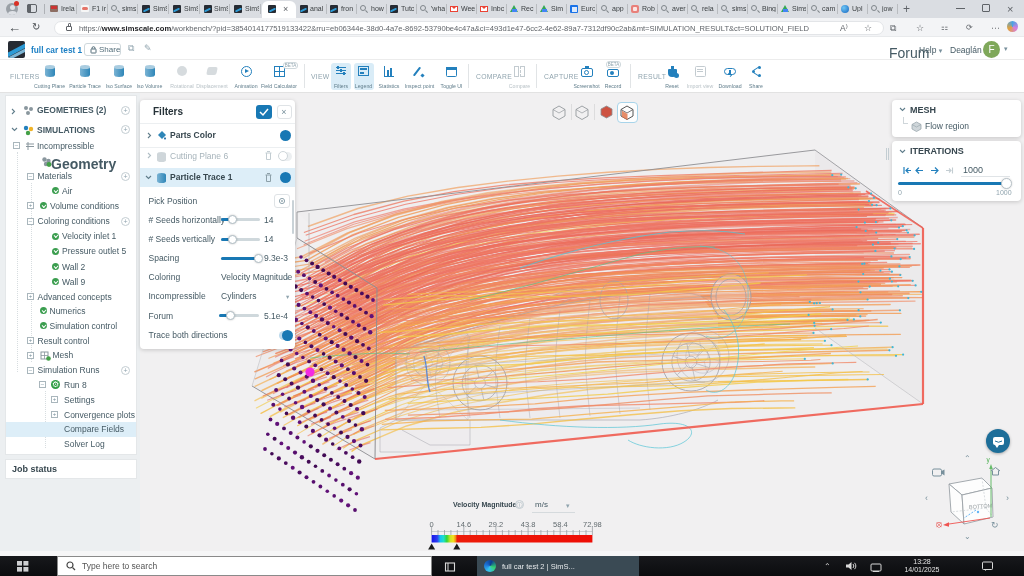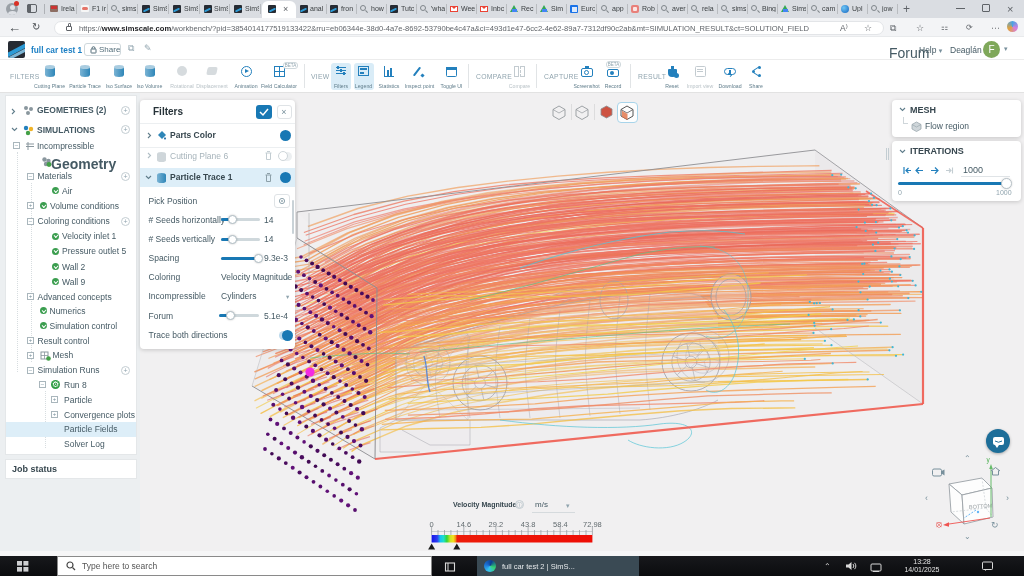--- a/index.html
+++ b/index.html
@@ -1064,25 +1064,25 @@
     <circle cx="8.5" cy="8.5" r="2.3" fill="#43a047"></circle>
   </svg>
 <div class="tree-row" style="left:52.5px;top:350px;font-weight:400;color:#455a64;font-size:8.5px">Mesh</div>
 <div class="exp" style="left:27px;top:366.5px">–</div>
 <div class="tree-row" style="left:37.5px;top:365px;font-weight:400;color:#455a64;font-size:8.5px">Simulation Runs</div>
 <div class="plus" style="left:121px;top:365.5px">+</div>
 <div class="exp" style="left:39px;top:381.0px">–</div>
 <div class="abs" style="left:51px;top:379.5px;width:9px;height:9px;border-radius:50%;background:#2f9e44;color:#fff;font-size:8px;line-height:9px;text-align:center">⚙</div>
 <div class="tree-row" style="left:64px;top:379.5px;font-weight:400;color:#455a64;font-size:8.5px">Run 8</div>
 <div class="exp" style="left:51px;top:396.0px">+</div>
-<div class="tree-row" style="left:64px;top:394.5px;font-weight:400;color:#455a64;font-size:8.5px">Particle</div>
+<div class="tree-row" style="left:64px;top:394.5px;font-weight:400;color:#455a64;font-size:8.5px">Settings</div>
 <div class="exp" style="left:51px;top:411.0px">+</div>
 <div class="tree-row" style="left:64px;top:409.5px;font-weight:400;color:#455a64;font-size:8.5px">Convergence plots</div>
 <div class="abs" style="left:6px;top:421.5px;width:130px;height:15px;background:#ddeef8"></div>
-<div class="tree-row" style="left:64px;top:424px;font-weight:400;color:#455a64;font-size:8.5px">Particle Fields</div>
+<div class="tree-row" style="left:64px;top:424px;font-weight:400;color:#455a64;font-size:8.5px">Compare Fields</div>
 <div class="tree-row" style="left:64px;top:439px;font-weight:400;color:#455a64;font-size:8.5px">Solver Log</div>
 <div class="abs" style="left:5px;top:459px;width:132px;height:20px;background:#fff;border:1px solid #e4e7e9"></div>
 <div class="abs" style="left:12px;top:464px;font-size:9px;font-weight:bold;color:#37474f">Job status</div>
 <div class="pnl" style="left:140px;top:100px;width:155px;height:249px"></div>
 <div class="abs" style="left:153px;top:106px;font-size:10px;font-weight:bold;color:#263238">Filters</div>
 <div class="abs" style="left:256px;top:104.5px;width:16px;height:14px;background:#1878b4;border-radius:3px"><svg width="16" height="14">
       <path d="M4,7 l3,3 l5,-6" stroke="#fff" stroke-width="1.5" fill="none"></path>
     </svg></div>
 <div class="abs" style="left:276.5px;top:104.5px;width:15px;height:14px;background:#fff;border:1px solid #dfe3e6;border-radius:3px;font-size:9px;color:#78909c;text-align:center;line-height:13px">×</div>
 <div class="abs" style="left:140px;top:122.5px;width:155px;height:1px;background:#eceff1"></div>

